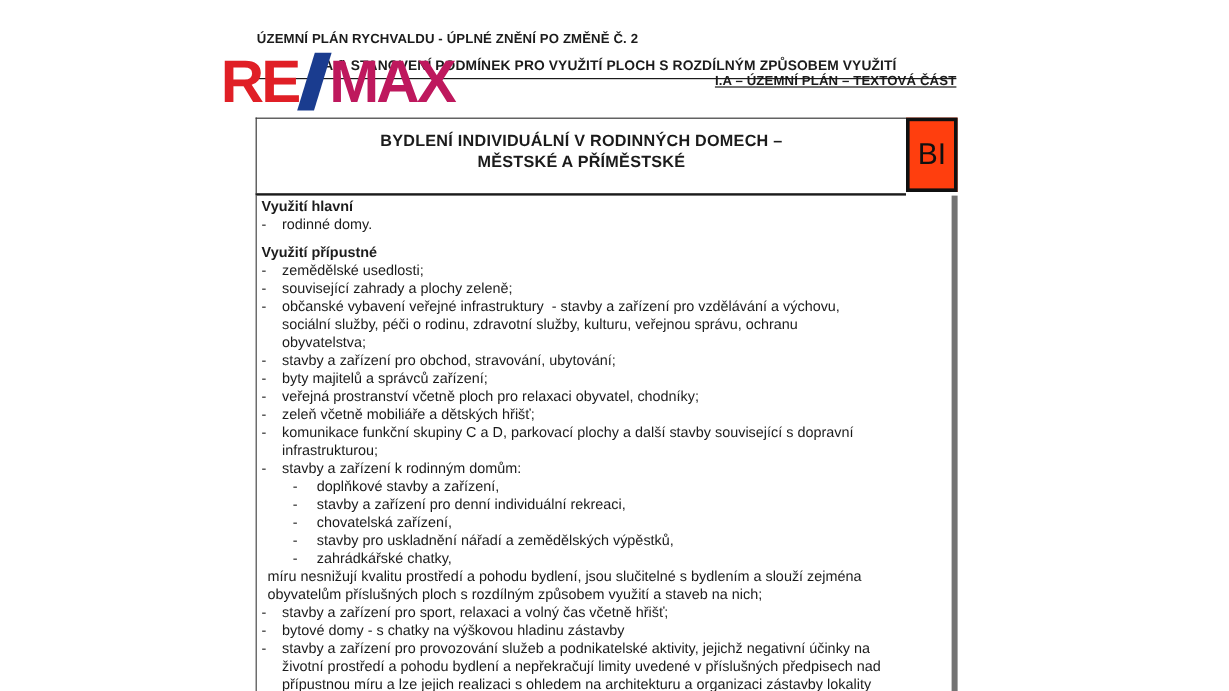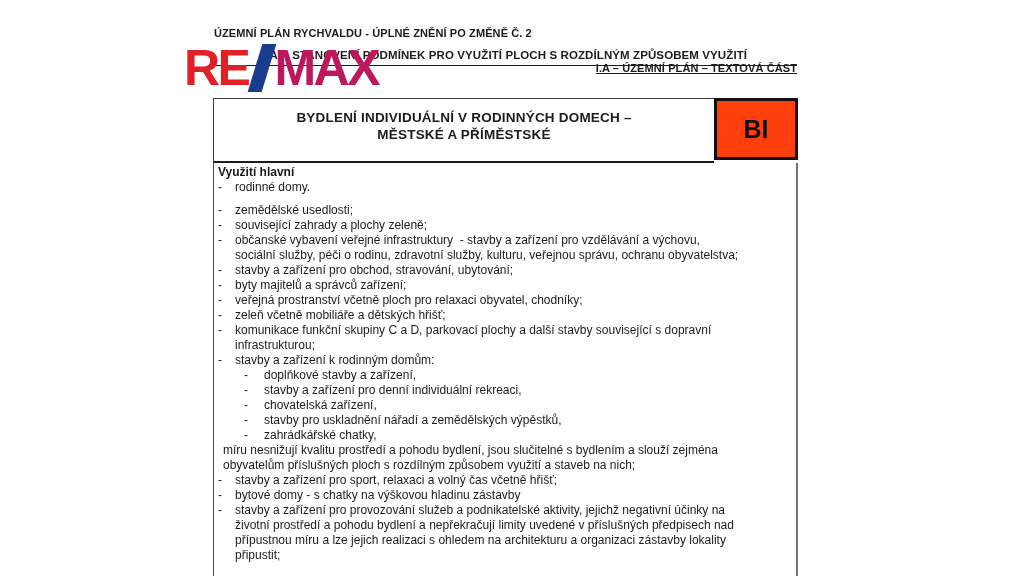--- a/index.html
+++ b/index.html
@@ -24,25 +24,25 @@
   
   .page-title { position:absolute; left:213px; top:67px; width:584px; text-align:center;
                 font-size:21px; font-weight:700; letter-spacing:.5px; }
   
   .card { position:absolute; left:213px; top:98px; width:585px; height:478px; }
   .card-head { display:flex; align-items:flex-start; height:65px; }
   .title-cell { flex:1; box-sizing:border-box; height:65px;
                 border:1.5px solid #3c3c3c; border-right:none; border-bottom:2px solid #1b1b1b;
                 text-align:center; padding-top:10px;
                 font-size:13.5px; font-weight:700; line-height:17px; letter-spacing:.2px; }
-  .badge { width:84px; height:62px; box-sizing:border-box; flex:none;
+  .badge { width:43px; height:62px; box-sizing:border-box; flex:none;
            border:3px solid #101010; display:flex; align-items:center; justify-content:center;
-           font-size:25px; font-weight:700; color:#101010; }
+           font-size:25px; font-weight:400; color:#101010; }
   .card-body { box-sizing:border-box; height:413px; overflow:hidden;
-               border-left:1.5px solid #4a4a4a; border-right:2px solid #737373;
+               border-left:1.5px solid #4a4a4a; border-right:5px solid #737373;
                padding:2px 56px 0 4px; font-size:12px; line-height:15px; }
   .section + .section { margin-top:8px; }
   .sec-heading { font-weight:700; }
   .item, .subitem { display:flex; }
   .item > .dash { width:17px; flex:none; }
   .subitem { padding-left:26px; }
   .subitem > .dash { width:20px; flex:none; }
   .itext { flex:1; white-space:pre-wrap; }
   .continuation { padding-left:5px; }
 </style>
@@ -74,20 +74,21 @@
     </div>
     <div class="card-body">
         <div class="section">
           <div class="sec-heading">Využití hlavní</div>
           <div class="item">
             <div class="dash">-</div>
             <div class="itext">rodinné domy.</div>
           </div>
         </div>
         <div class="section">
+          <div class="sec-heading">Využití přípustné</div>
           <div class="item">
             <div class="dash">-</div>
             <div class="itext">zemědělské usedlosti;</div>
           </div>
           <div class="item">
             <div class="dash">-</div>
             <div class="itext">související zahrady a plochy zeleně;</div>
           </div>
           <div class="item">
             <div class="dash">-</div>

